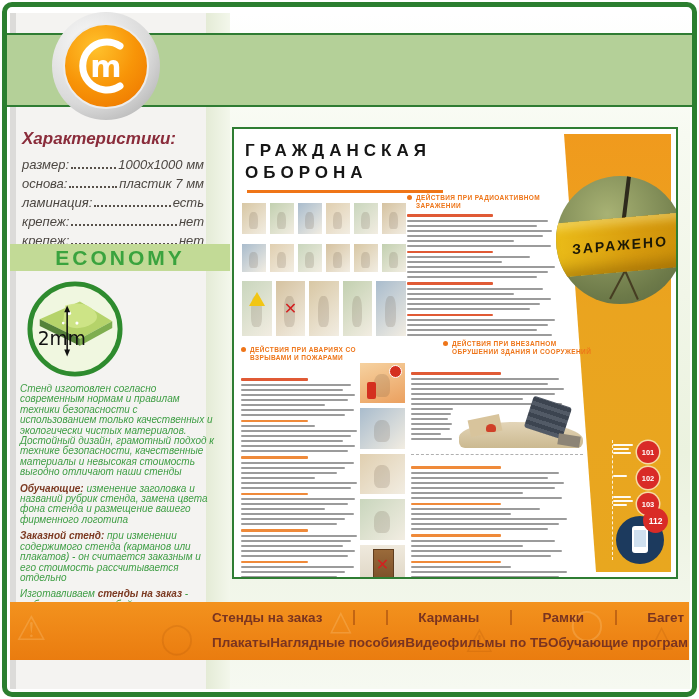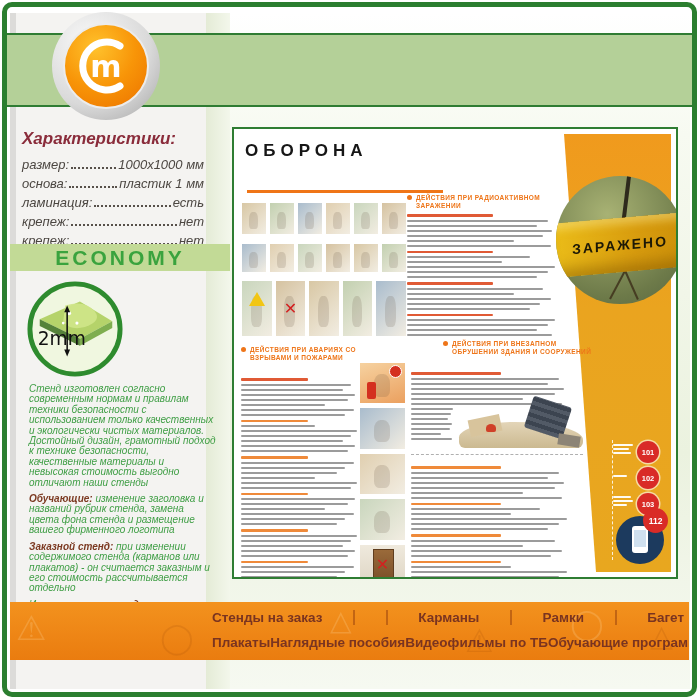--- a/index.html
+++ b/index.html
@@ -25,21 +25,21 @@
   .char-title{left:22px;top:129px;font-size:17px;font-weight:bold;font-style:italic;color:#8a2c3b;z-index:6;}
   .specs{left:22px;top:153px;width:182px;z-index:6;}
   .spec-row{display:flex;align-items:flex-end;font-style:italic;font-size:13px;color:#4b4641;height:19px;}
   .spec-row .sl,.spec-row .sv{white-space:nowrap;}
   .spec-row .dots{flex:1;border-bottom:2px dotted #57504a;margin:0 2px 3px 2px;}
   .economy{left:10px;top:244px;width:220px;height:27px;background:#c2da96;display:flex;align-items:center;justify-content:center;
            font-size:21px;font-weight:bold;color:#3aa33e;letter-spacing:3px;z-index:6;}
   .circle-illo{left:26px;top:280px;z-index:6;}
   .features{left:96px;top:322px;width:110px;text-align:right;font-size:10px;font-weight:bold;color:#7c2d35;line-height:15px;z-index:6;}
   .paras{left:20px;top:384px;width:196px;z-index:6;}
-  .paras p{margin:0 0 6px 9px;font-style:italic;font-size:10px;line-height:10.4px;color:#3f9e45;}
+  .paras p{margin:0 0 6px 0;font-style:italic;font-size:10px;line-height:10.4px;color:#3f9e45;}
   .paras b{color:#7c3a22;}
 
   
   .bottom-bar{left:10px;top:602px;width:679px;height:58px;background:linear-gradient(180deg,#f3921e,#ea7c0f);overflow:hidden;z-index:20;}
   .wm{position:absolute;color:rgba(255,225,170,0.22);font-weight:bold;pointer-events:none;}
   .wm.dark{color:rgba(120,50,0,0.12);}
   .mot-logo{position:absolute;left:16px;top:2px;width:194px;text-align:center;color:#fff;cursor:pointer;}
   .mot-line1{font-size:33px;font-weight:bold;line-height:32px;text-shadow:1px 1px 2px rgba(120,50,0,.4);}
   .mreg{display:inline-block;width:12px;height:12px;border:1.5px solid #fff;border-radius:50%;font-size:8px;line-height:11px;vertical-align:18px;margin-left:2px;text-align:center;}
   .mot-line2{font-size:16.5px;font-weight:bold;letter-spacing:1px;line-height:16px;text-shadow:1px 1px 2px rgba(120,50,0,.4);}
@@ -147,21 +147,21 @@
   <div class="abs char-title">Характеристики:</div>
   <div class="abs specs">
       <div class="spec-row">
         <span class="sl">размер:</span>
         <span class="dots"></span>
         <span class="sv">1000x1000 мм</span>
       </div>
       <div class="spec-row">
         <span class="sl">основа:</span>
         <span class="dots"></span>
-        <span class="sv">пластик 1 мм</span>
+        <span class="sv">пластик 7 мм</span>
       </div>
       <div class="spec-row">
         <span class="sl">ламинация:</span>
         <span class="dots"></span>
         <span class="sv">есть</span>
       </div>
       <div class="spec-row">
         <span class="sl">крепеж:</span>
         <span class="dots"></span>
         <span class="sv">нет</span>
@@ -196,20 +196,21 @@
       <p><b>Обучающие:</b> изменение заголовка и названий рубрик стенда, замена цвета фона стенда и размещение вашего фирменного логотипа</p>
       <p><b>Заказной стенд:</b> при изменении содержимого стенда (карманов или плакатов) - он считается заказным и его стоимость рассчитывается отдельно</p>
       <p>Изготавливаем <b>стенды на заказ</b> - любого размера, любой комплектации, любого дизайна и оформления</p>
     </div>
 
   <div class="abs poster-card">
     <div class="pc">
       <div class="stripe"></div>
 
       <div class="p-title">
+        <div>ГРАЖДАНСКАЯ</div>
         <div>ОБОРОНА</div>
       </div>
       <div class="p-underline"></div>
 
       <div class="shead" style="left:168px;top:60px;width:170px;">
         <span class="sdot"></span>
         <span>ДЕЙСТВИЯ ПРИ РАДИОАКТИВНОМ ЗАРАЖЕНИИ</span>
       </div>
       <div class="abs micro" style="left:168px;top:76px;width:148px;">
           <div class="ml r" style="width:58%"></div>

